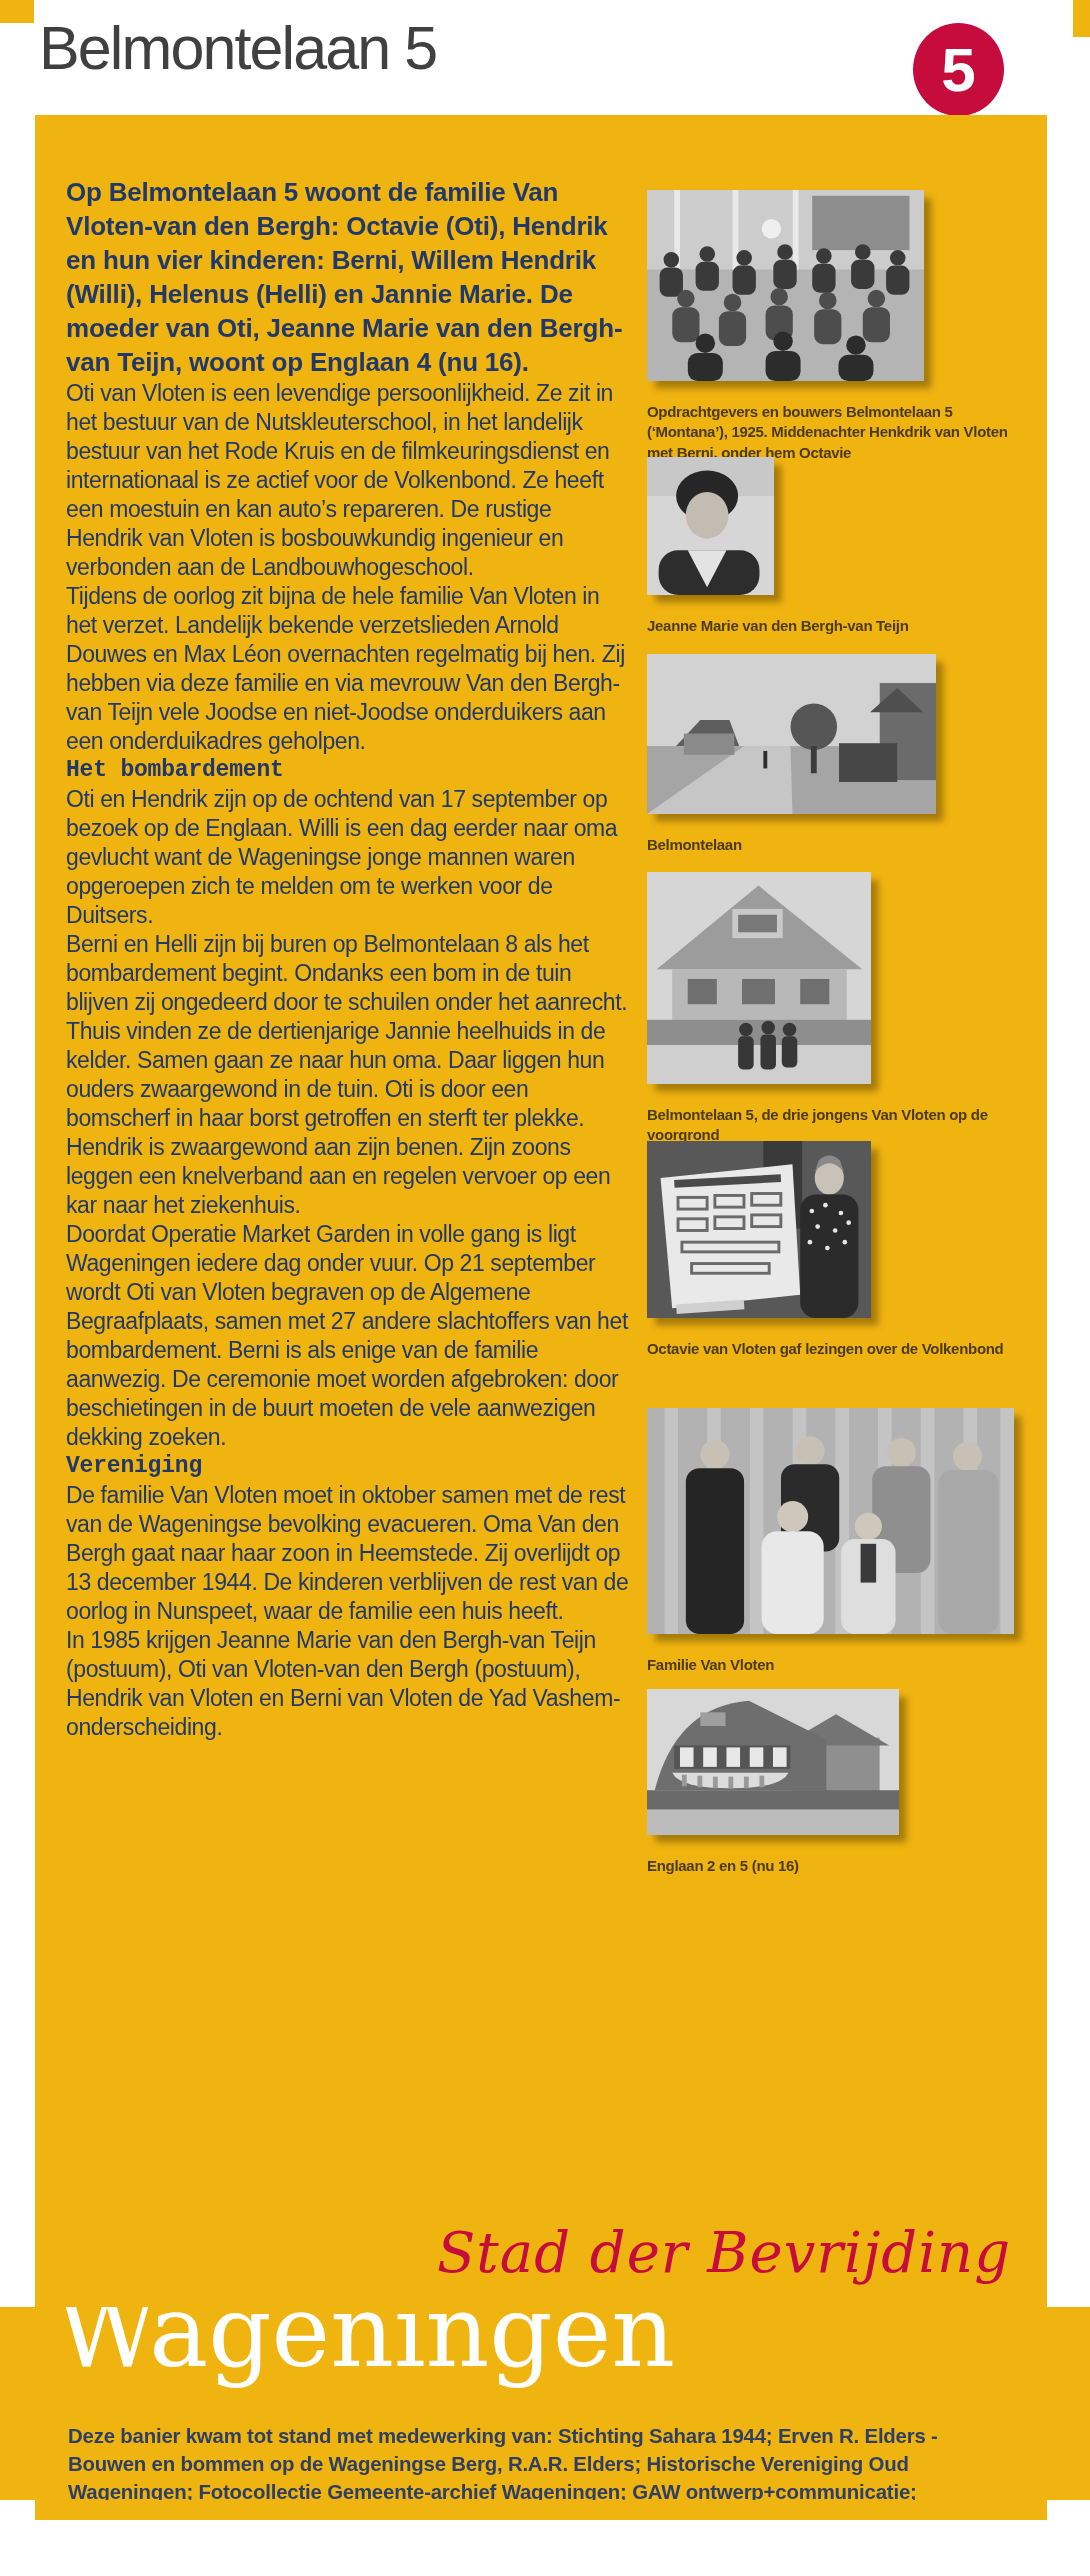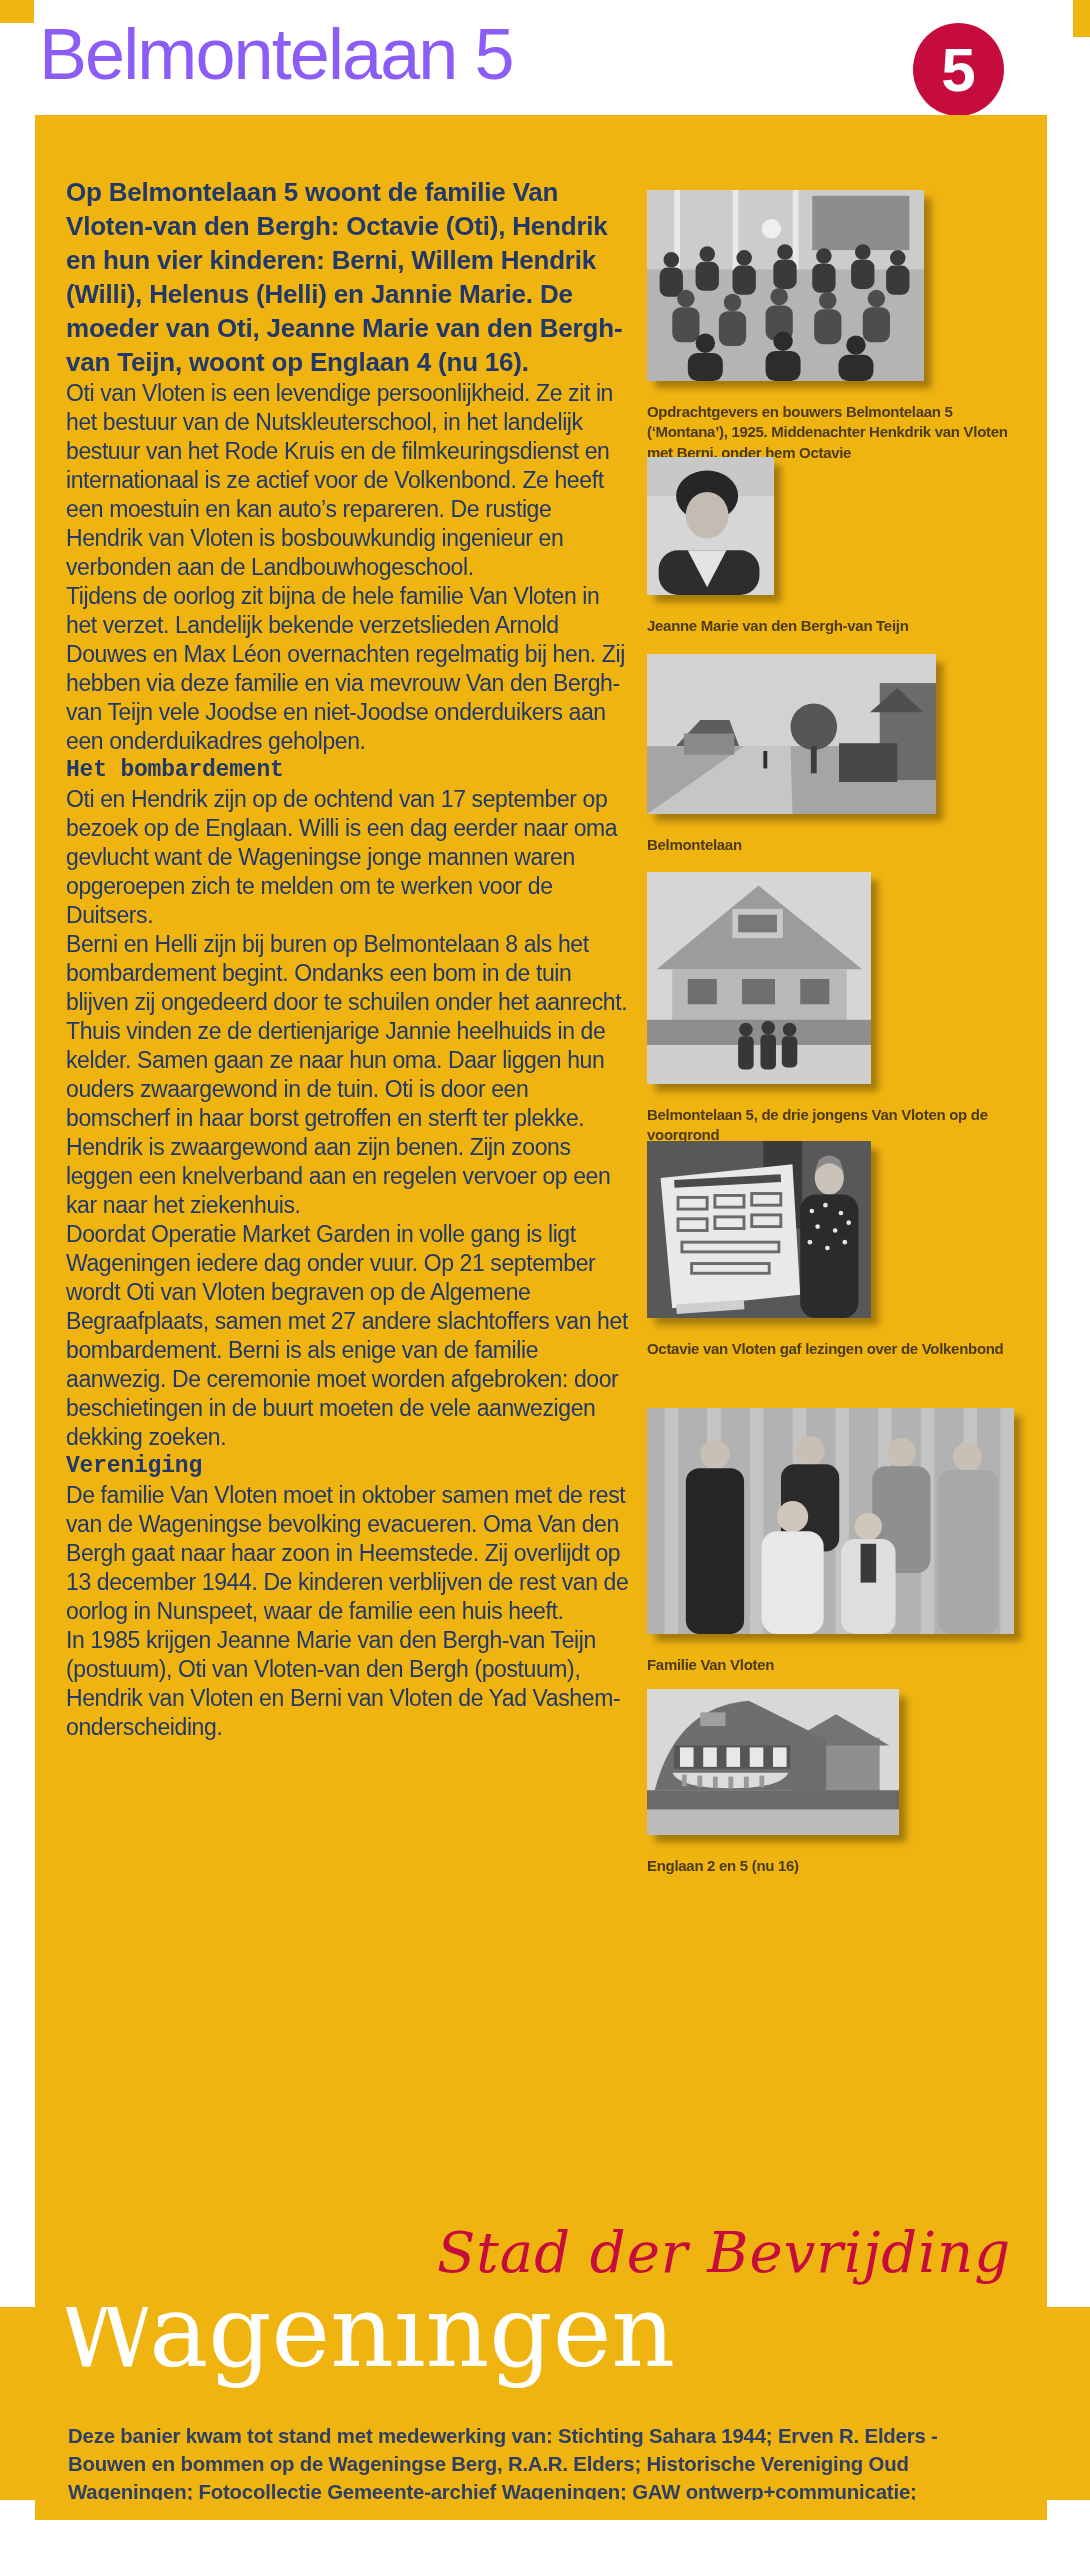--- a/index.html
+++ b/index.html
@@ -9,22 +9,22 @@
     font-family:"Liberation Sans", sans-serif; overflow:hidden;
   }
   
   .edge { position:absolute; background:#f0b411; }
   .edge-l { left:0; top:0; width:34px; height:23px; }
   .edge-r { left:1073px; top:0; width:17.5px; height:37px; }
 
   
   .title {
     position:absolute; left:39px; top:17.5px; width:835px;
-    font-size:72px; font-weight:normal; letter-spacing:-1.9px;
-    color:#8b5cf6; line-height:1.0;
+    font-size:61px; font-weight:normal; letter-spacing:-1.9px;
+    color:#404040; line-height:1.0;
   }
   .badge {
     position:absolute; left:913px; top:23px; width:91px; height:93px;
     background:#c60c3c; border-radius:50%;
     display:flex; align-items:center; justify-content:center;
   }
   .badge span { color:#ffffff; font-size:62px; font-weight:bold; }
 
   
   .panel { position:absolute; left:35px; top:115px; width:1012px; height:2405px; background:#f0b411;padding-left:34px; }

